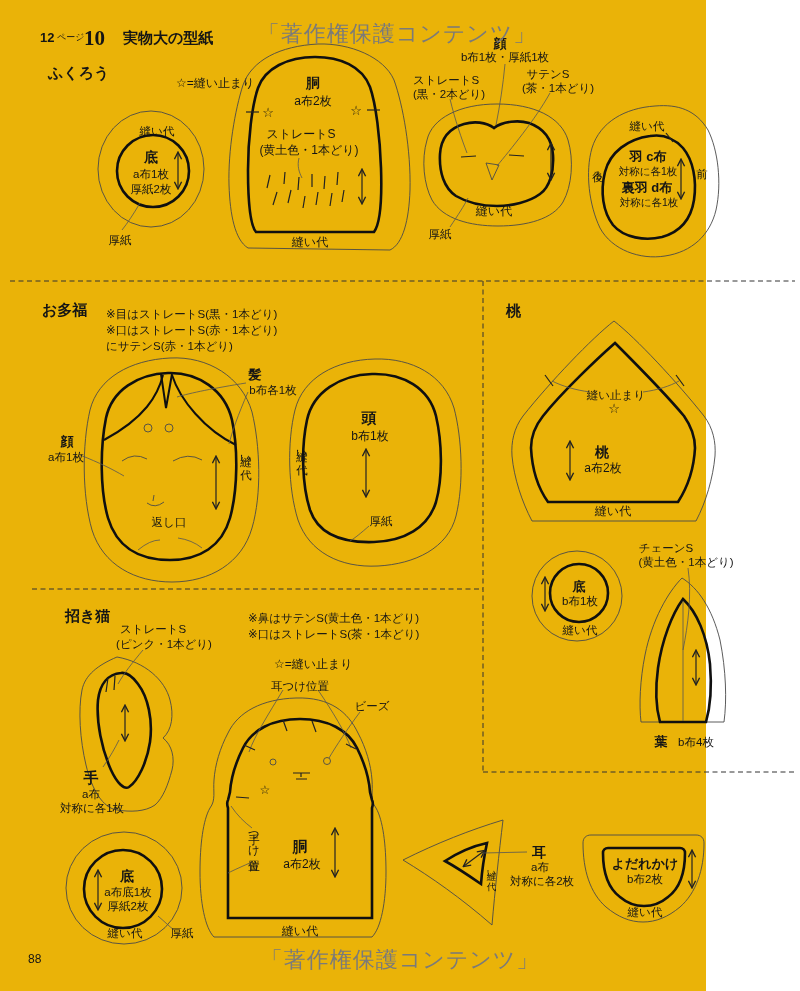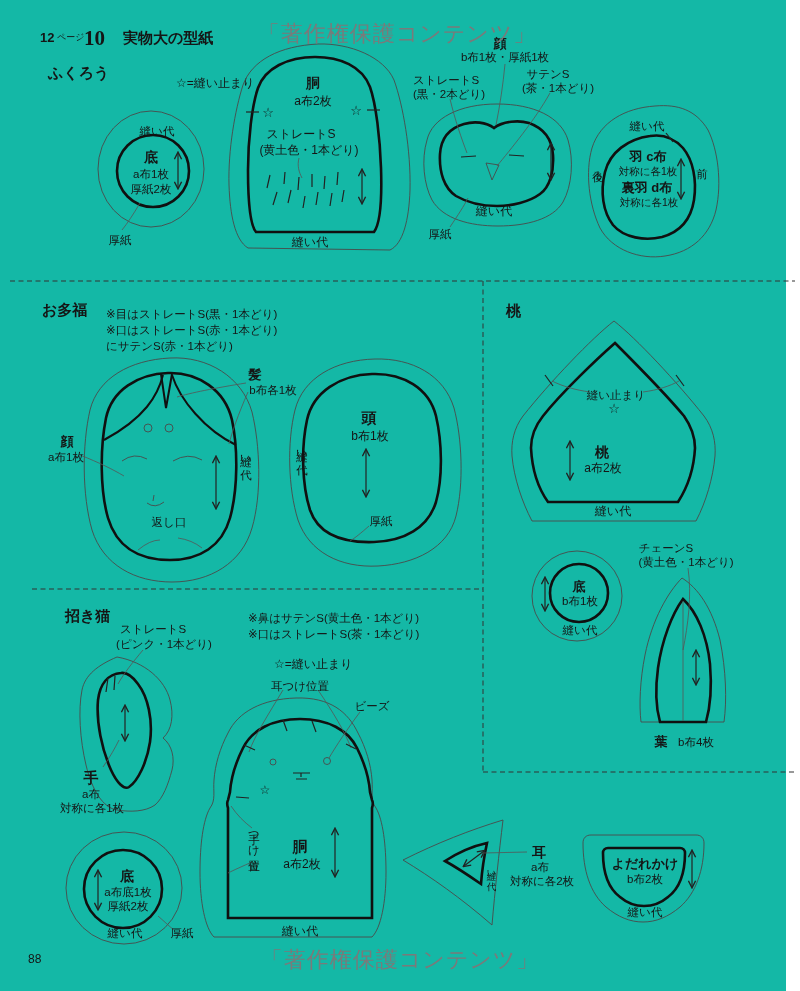--- a/index.html
+++ b/index.html
@@ -1,16 +1,16 @@
 <!DOCTYPE html>
 <html><head>
 <meta charset="utf-8">
 <style>
   html,body{margin:0;padding:0;background:#fff;}
-  .page{width:786px;height:991px;position:relative;background:#14b8a6;}
+  .page{width:706px;height:991px;position:relative;background:#eab308;}
   svg text{font-family:"Liberation Sans","DejaVu Sans",sans-serif;fill:#151515;}
   .t95{font-size:9.5px}.t10{font-size:10.5px}.t11{font-size:11.5px}.t12{font-size:12px}
   .t13{font-size:13px}
   .b13{font-size:13px;font-weight:bold}.b14{font-size:14px;font-weight:bold}.b15{font-size:15px;font-weight:bold}
   .serif{font-family:"Liberation Serif","DejaVu Serif",serif;font-weight:bold;font-size:21px}
   .small{font-size:9px}
   .mid{text-anchor:middle}
   .vt{writing-mode:vertical-rl;text-orientation:upright;}
   .wm{font-family:"Liberation Serif","DejaVu Serif",serif;fill:#7a7a7a;font-size:22px;letter-spacing:1px}
   .thin{fill:none;stroke:#4a4a4a;stroke-width:0.9}

